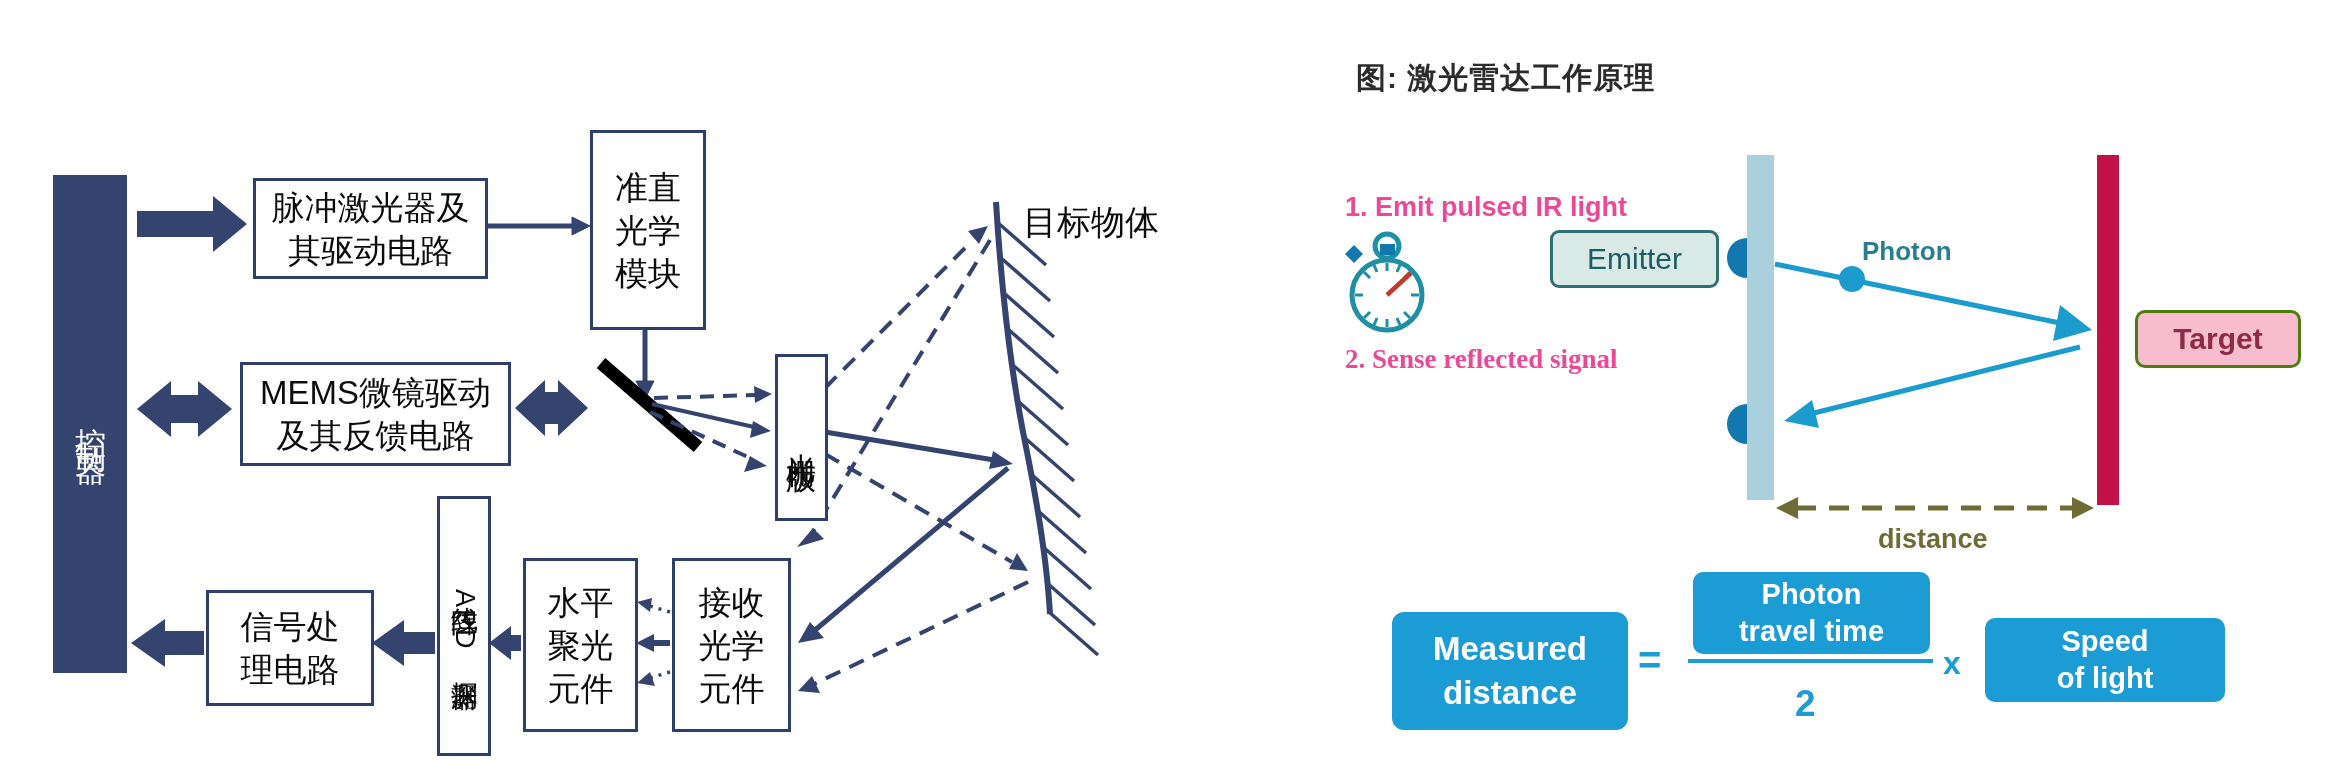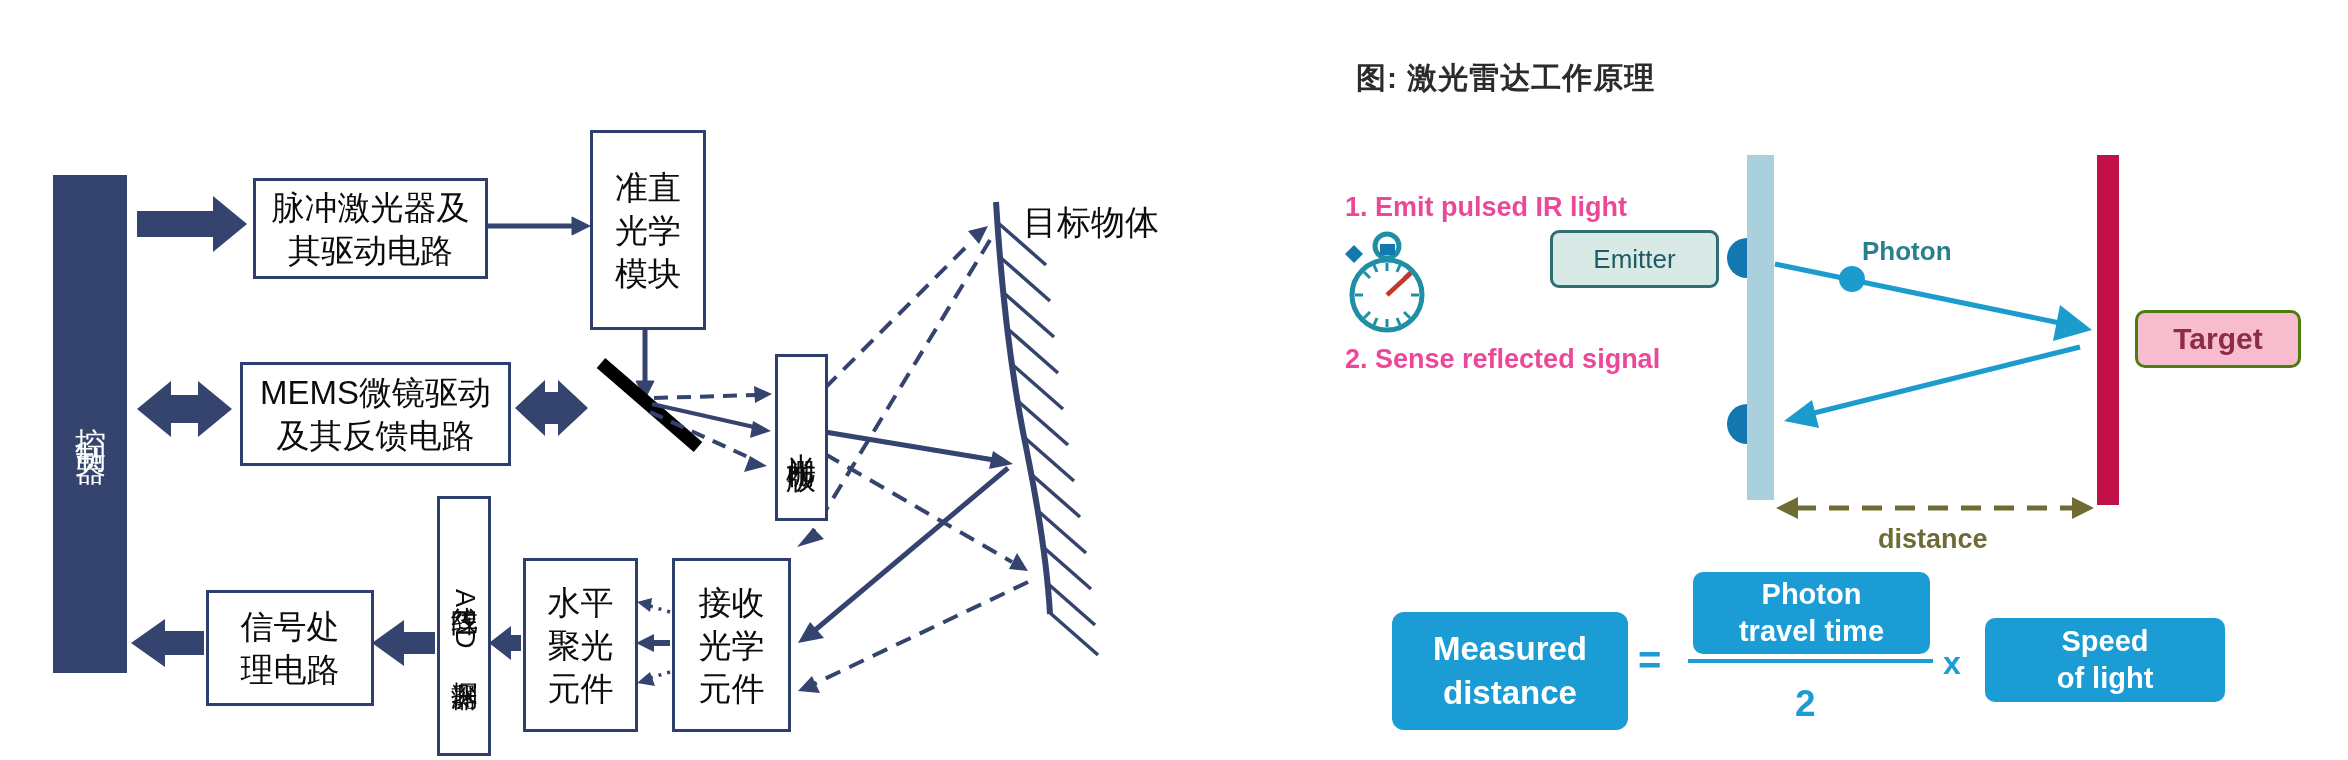--- a/index.html
+++ b/index.html
@@ -13,21 +13,21 @@
   .nbox .lbl{white-space:pre-line;font-size:33px;line-height:43px;font-weight:500;}
   .vtext{writing-mode:vertical-rl;text-orientation:mixed;}
   .controller{position:absolute;background:#35436f;display:flex;align-items:center;justify-content:center;}
   .controller .lbl{writing-mode:vertical-rl;text-orientation:upright;color:#ffffff;font-size:31px;
                    letter-spacing:14px;font-weight:500;}
   .target-label{font-size:34px;color:#0c0c0c;font-weight:500;white-space:nowrap;}
   
   .step-label{font-size:27px;color:#ec4899;font-weight:700;white-space:nowrap;}
   .teal-box{position:absolute;background:#d9eae6;border:3px solid #2f6f72;border-radius:9px;
             display:flex;align-items:center;justify-content:center;color:#1d5c66;
-            font-size:26px;font-weight:500;}
+            font-size:30px;font-weight:500;}
   .pink-box{position:absolute;background:#f7bccd;border:3px solid #4d7c0f;border-radius:10px;
             display:flex;align-items:center;justify-content:center;color:#8c2c49;
             font-size:30px;font-weight:600;}
   .blue-box{position:absolute;background:#1b9cd4;border-radius:12px;display:flex;align-items:center;
             justify-content:center;color:#ffffff;font-weight:700;text-align:center;}
   .blue-box .lbl{white-space:pre-line;}
   .photon-label{font-size:26px;color:#2a7f8f;font-weight:600;}
   .distance-label{font-size:27px;color:#6f6b35;font-weight:700;}
   .blue-op{position:absolute;color:#1b9cd4;font-weight:700;}
   .frac-line{position:absolute;background:#1b9cd4;}
@@ -203,21 +203,21 @@
           <line x1="223" y1="272" x2="226" y2="265"></line>
       </g>
       <circle cx="213" cy="246" r="12" fill="#ffffff" stroke="#1f8fa6" stroke-width="5"></circle>
       <rect x="206" y="244" width="15" height="11" fill="#1478b0"></rect>
       <polygon points="171,254 180,245 189,254 180,263" fill="#1478b0"></polygon>
       <line x1="213" y1="295" x2="237" y2="273" stroke="#c0392b" stroke-width="4.5"></line>
     </g>
   </svg>
 
   <div class="abs step-label" style="left:1345px;top:192px;">1. Emit pulsed IR light</div>
-  <div class="abs step-label" style="left:1345px;top:344px;">2. Sense reflected signal</div>
+  <div class="abs step-label" style="left:1345px;top:344px;font-family:Liberation Serif, serif;">2. Sense reflected signal</div>
 
   <div class="teal-box" style="left:1550px;top:230px;width:163px;height:52px;">
     <span>Emitter</span>
   </div>
 
   <div class="abs photon-label" style="left:1862px;top:236px;">Photon</div>
 
   <div class="pink-box" style="left:2135px;top:310px;width:160px;height:52px;">
     <span>Target</span>
   </div>

